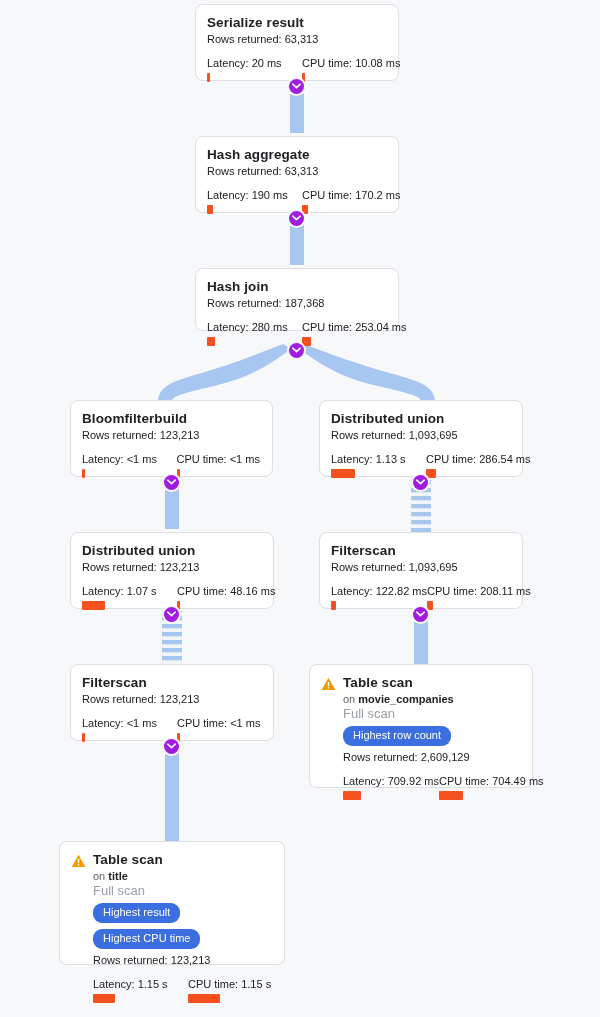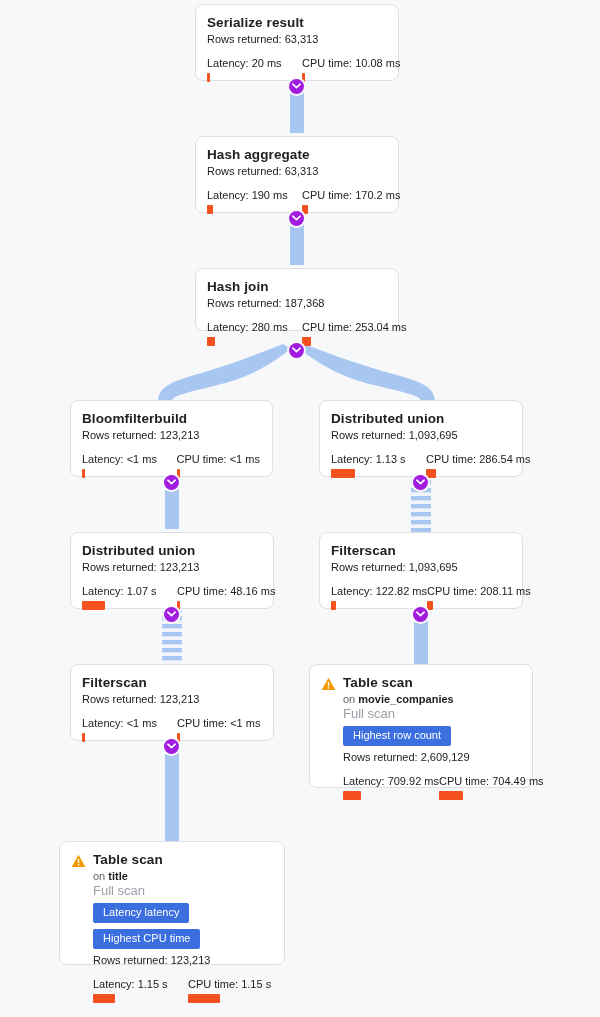--- a/index.html
+++ b/index.html
@@ -78,21 +78,21 @@
     gap: 6px;
     margin: 5px 0 4px 0;
   }
   .badge {
     display: inline-block;
     background: #3b6fe0;
     color: #ffffff;
     font-size: 11px;
     line-height: 13px;
     padding: 3px 10px 4px 10px;
-    border-radius: 2px;
+    border-radius: 9px;
     white-space: nowrap;
   }
   .rows {
     font-size: 11px;
     color: #202124;
     line-height: 15px;
     margin-top: 1px;
   }
   .metrics {
     display: flex;
@@ -380,21 +380,21 @@
       </svg>
       <div class="node-title">Table scan</div>
     </div>
     <div class="indent-body">
       <div class="node-sub">
         <span>on</span>
         <b>title</b>
       </div>
       <div class="node-scan">Full scan</div>
       <div class="badges">
-        <span class="badge">Latency latency</span>
+        <span class="badge">Highest result</span>
         <span class="badge">Highest CPU time</span>
       </div>
       <div class="rows">Rows returned: 123,213</div>
       <div class="metrics">
         <div class="metric">
           <div class="metric-label">Latency: 1.15 s</div>
           <div class="metric-bar" style="width:22px;"></div>
         </div>
         <div class="metric">
           <div class="metric-label">CPU time: 1.15 s</div>

